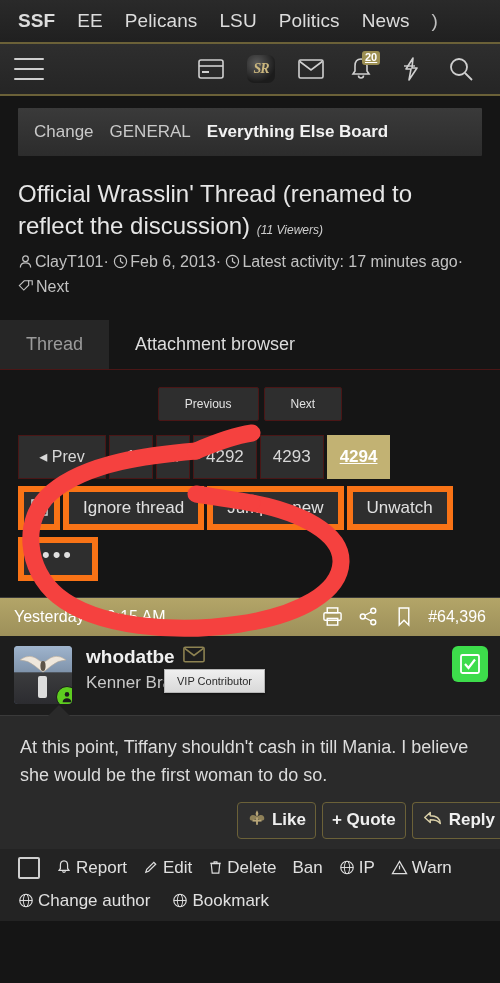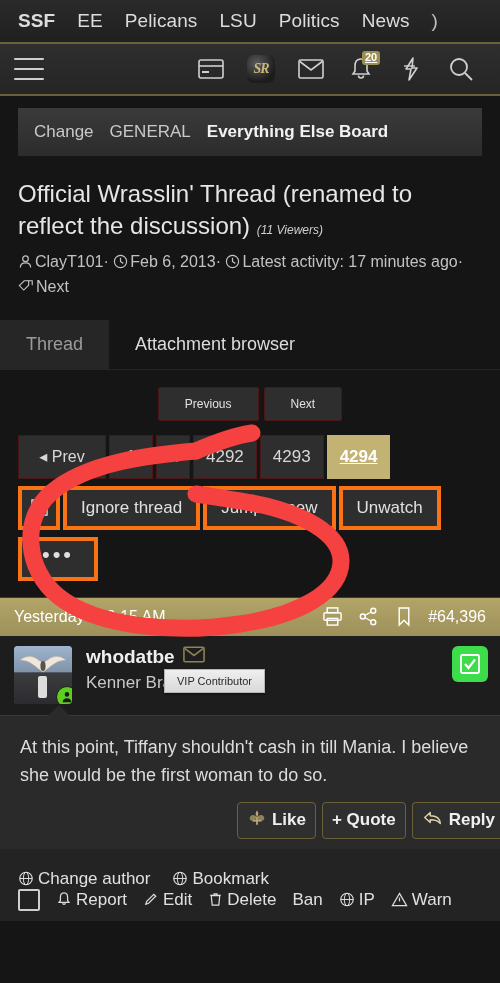--- a/index.html
+++ b/index.html
@@ -94,21 +94,21 @@
     background:#2e2e2e; border:1px solid #4a1616; color:#d7d7d7;
     font-size:17px; min-width:44px; height:44px;
     display:flex;align-items:center;justify-content:center; padding:16px 12px;
   }
   .pnum.prev{ min-width:88px; font-size:16px; }
   .pnum.dots{ min-width:34px; padding:0 6px; color:#a0a0a0; font-size:15px; }
   .pnum.active{ background:#c2b273; color:#fff; border-color:#c2b273; font-weight:bold;text-decoration:underline; }
 
   .actionRow{ display:flex; padding:7px 18px 0; gap:3px; flex-wrap:wrap; }
   .abtn{
-    background:#2e2e2e; border:4px solid #f97316; color:#e0e0e0;
+    background:#2e2e2e; border:6px solid #f97316; color:#e0e0e0;
     font-size:17px; height:44px; display:flex;align-items:center;justify-content:center;
     padding:0 14px;
   }
   .abtn.sq{ width:42px; padding:0; }
   .abtn.dots3{ width:80px; letter-spacing:3px; font-size:22px; line-height:0; padding-bottom:8px; }
 
   
   .post{ margin-top:16px; border-top:1px solid #3a3a3a; background:#1b1b1b; }
   .postbar{
     background:linear-gradient(#b3a568,#9d905a);
@@ -398,78 +398,78 @@
             <svg width="22" height="18" viewBox="0 0 24 18">
                 <path d="M9 3 L3 8.5 L9 14 v-3 c6 0 9 1.5 11 4 c-0.5 -6 -4 -8.5 -11 -8.5 z" fill="none" stroke="#d9cfa8" stroke-width="1.6" stroke-linejoin="round"></path>
               </svg>
           </span>
           <span>Reply</span>
         </div>
       </div>
     </div>
 
     <div class="modbar">
-      <div class="modline second">
+      <div class="modline">
+        <div class="chkbox"></div>
+        <div class="mod">
+          <svg width="16" height="17" viewBox="0 0 16 18">
+              <path d="M8 2 C5 2 4.2 4 4.2 6.6 V10 l-1.4 2 h10.4 l-1.4 -2 V6.6 C11.8 4 11 2 8 2 Z" fill="none" stroke="#ddd" stroke-width="1.3"></path>
+              <path d="M6.4 13 a1.7 1.7 0 0 0 3.2 0" fill="none" stroke="#ddd" stroke-width="1.3"></path>
+            </svg>
+          <span>Report</span>
+        </div>
+        <div class="mod">
+          <svg width="16" height="17" viewBox="0 0 16 18">
+              <path d="M2.5 14 l1 -3 L11 3.5 l2 2 L5.5 13 z" fill="none" stroke="#ddd" stroke-width="1.3"></path>
+            </svg>
+          <span>Edit</span>
+        </div>
+        <div class="mod">
+          <svg width="15" height="17" viewBox="0 0 15 18">
+              <path d="M3 5 h9 l-1 10 h-7 z" fill="none" stroke="#ddd" stroke-width="1.3"></path>
+              <line x1="2" y1="4.5" x2="13" y2="4.5" stroke="#ddd" stroke-width="1.3"></line>
+              <path d="M6 4.5 v-1.5 h3 v1.5" fill="none" stroke="#ddd" stroke-width="1.3"></path>
+            </svg>
+          <span>Delete</span>
+        </div>
+        <div class="mod">
+          <span>Ban</span>
+        </div>
         <div class="mod">
           <svg width="16" height="17" viewBox="0 0 18 18">
               <circle cx="9" cy="9" r="7" fill="none" stroke="#ddd" stroke-width="1.3"></circle>
               <ellipse cx="9" cy="9" rx="3" ry="7" fill="none" stroke="#ddd" stroke-width="1.1"></ellipse>
               <line x1="2" y1="9" x2="16" y2="9" stroke="#ddd" stroke-width="1.1"></line>
             </svg>
-          <span>Change author</span>
-        </div>
+          <span>IP</span>
+        </div>
+        <div class="mod">
+          <svg width="17" height="17" viewBox="0 0 18 18">
+              <path d="M9 2.5 L16.5 15.5 H1.5 Z" fill="none" stroke="#ddd" stroke-width="1.3"></path>
+              <line x1="9" y1="7" x2="9" y2="11" stroke="#ddd" stroke-width="1.3"></line>
+            </svg>
+          <span>Warn</span>
+        </div>
+      </div>
+      <div class="modline second">
         <div class="mod">
           <svg width="16" height="17" viewBox="0 0 18 18">
               <circle cx="9" cy="9" r="7" fill="none" stroke="#ddd" stroke-width="1.3"></circle>
               <ellipse cx="9" cy="9" rx="3" ry="7" fill="none" stroke="#ddd" stroke-width="1.1"></ellipse>
               <line x1="2" y1="9" x2="16" y2="9" stroke="#ddd" stroke-width="1.1"></line>
             </svg>
-          <span>Bookmark</span>
-        </div>
-      </div>
-      <div class="modline">
-        <div class="chkbox"></div>
-        <div class="mod">
-          <svg width="16" height="17" viewBox="0 0 16 18">
-              <path d="M8 2 C5 2 4.2 4 4.2 6.6 V10 l-1.4 2 h10.4 l-1.4 -2 V6.6 C11.8 4 11 2 8 2 Z" fill="none" stroke="#ddd" stroke-width="1.3"></path>
-              <path d="M6.4 13 a1.7 1.7 0 0 0 3.2 0" fill="none" stroke="#ddd" stroke-width="1.3"></path>
-            </svg>
-          <span>Report</span>
-        </div>
-        <div class="mod">
-          <svg width="16" height="17" viewBox="0 0 16 18">
-              <path d="M2.5 14 l1 -3 L11 3.5 l2 2 L5.5 13 z" fill="none" stroke="#ddd" stroke-width="1.3"></path>
-            </svg>
-          <span>Edit</span>
-        </div>
-        <div class="mod">
-          <svg width="15" height="17" viewBox="0 0 15 18">
-              <path d="M3 5 h9 l-1 10 h-7 z" fill="none" stroke="#ddd" stroke-width="1.3"></path>
-              <line x1="2" y1="4.5" x2="13" y2="4.5" stroke="#ddd" stroke-width="1.3"></line>
-              <path d="M6 4.5 v-1.5 h3 v1.5" fill="none" stroke="#ddd" stroke-width="1.3"></path>
-            </svg>
-          <span>Delete</span>
-        </div>
-        <div class="mod">
-          <span>Ban</span>
+          <span>Change author</span>
         </div>
         <div class="mod">
           <svg width="16" height="17" viewBox="0 0 18 18">
               <circle cx="9" cy="9" r="7" fill="none" stroke="#ddd" stroke-width="1.3"></circle>
               <ellipse cx="9" cy="9" rx="3" ry="7" fill="none" stroke="#ddd" stroke-width="1.1"></ellipse>
               <line x1="2" y1="9" x2="16" y2="9" stroke="#ddd" stroke-width="1.1"></line>
             </svg>
-          <span>IP</span>
-        </div>
-        <div class="mod">
-          <svg width="17" height="17" viewBox="0 0 18 18">
-              <path d="M9 2.5 L16.5 15.5 H1.5 Z" fill="none" stroke="#ddd" stroke-width="1.3"></path>
-              <line x1="9" y1="7" x2="9" y2="11" stroke="#ddd" stroke-width="1.3"></line>
-            </svg>
-          <span>Warn</span>
+          <span>Bookmark</span>
         </div>
       </div>
     </div>
   </div>
 
   <svg class="annot" viewBox="0 0 500 983">
     <path d="M196 451 C150 455 88 462 52 492 C20 519 26 570 58 596 C96 627 175 634 240 624 C300 615 340 592 341 562 C342 533 300 512 252 503" fill="none" stroke="#f5413f" stroke-width="17" stroke-linecap="round" stroke-linejoin="round"></path>
     <path d="M252 503 C236 500 215 497 196 494" fill="none" stroke="#f5413f" stroke-width="17" stroke-linecap="round"></path>
     <path d="M196 451 C212 444 232 436 252 433" fill="none" stroke="#f5413f" stroke-width="17" stroke-linecap="round"></path>
   </svg>

